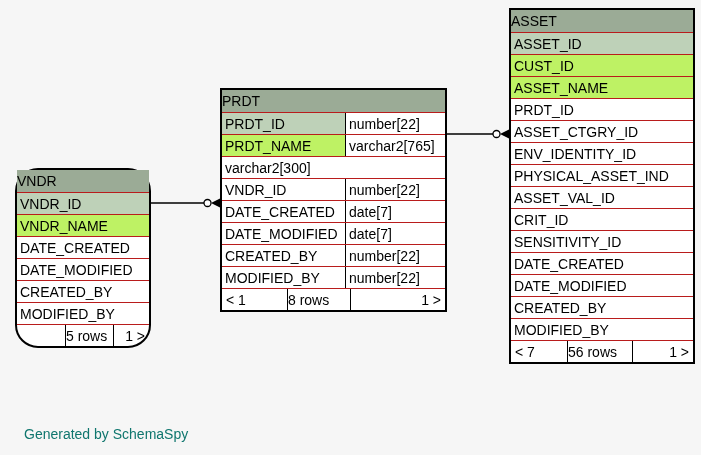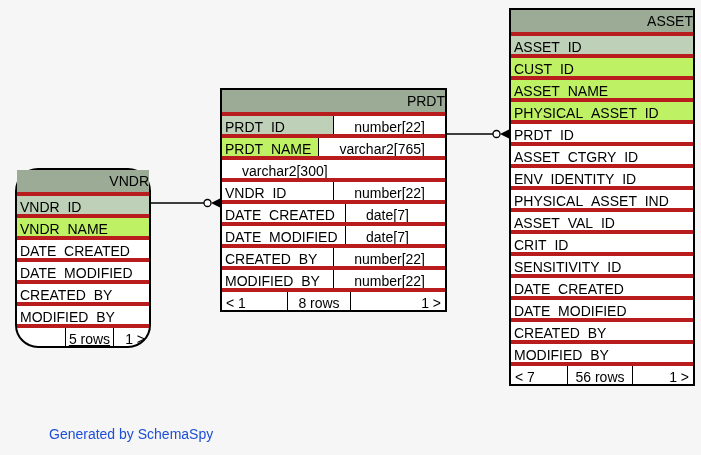--- a/index.html
+++ b/index.html
@@ -9,41 +9,41 @@
     font-family:"Liberation Sans", sans-serif;font-size:14px;
   }
   .table{
     position:absolute;background:#ffffff;
     border:2px solid #000;box-sizing:content-box;
   }
   .trow{
     height:22px;line-height:22px;white-space:nowrap;overflow:hidden;
     box-sizing:border-box;
   }
-  .trow + .trow{border-top:4px solid #b91c1c;}
+  .trow + .trow{border-top:1px solid #b91c1c;}
   .thead{
-    text-align:right;background:#9bab96;
+    text-align:left;background:#9bab96;
   }
   .pk{background:#bed1b8;}
   .ix{background:#bef264;}
   .nm{padding:0 3px;display:block;height:22px;box-sizing:border-box;}
   .cols{display:flex;}
   .cols .cname{
     width:124px;border-right:1px solid #000;padding:0 3px;
     box-sizing:border-box;height:22px;
   }
-  .cols .ctype{flex:1;padding:0 20px;box-sizing:border-box;height:21px;background:#fff;}
+  .cols .ctype{flex:1;padding:0 3px;box-sizing:border-box;height:21px;background:#fff;}
   .tfoot{display:flex;}
   .fcell{box-sizing:border-box;height:22px;line-height:22px;overflow:hidden;}
   .fcell + .fcell{border-left:1px solid #000;}
   .f-left{text-align:left;padding-left:4px;}
-  .f-center{text-align:center;}
+  .f-center{text-align:left;}
   .f-right{text-align:right;padding-right:4px;}
   #rel-overlay{position:absolute;left:0;top:0;pointer-events:none;}
-  #generated-note{position:absolute;left:24px;top:426px;color:#1d4ed8;margin-left:25px;}
+  #generated-note{position:absolute;left:24px;top:426px;color:#0f766e;}
 </style>
 </head>
 <body>
 
 <svg id="rel-overlay" width="701" height="455">
   <g>
     <line x1="151" y1="203" x2="204" y2="203" stroke="#000" stroke-width="1.3"></line>
     <circle cx="207.5" cy="203" r="3.5" fill="#ffffff" stroke="#000" stroke-width="1.3"></circle>
     <polygon points="220,198.5 220,207.5 211,203" fill="#000"></polygon>
   </g>
@@ -57,21 +57,21 @@
 <div class="table" style="left:15px;top:168px;width:132px;border-radius:23px;">
   <div class="trow thead">VNDR</div>
   <div class="trow pk nm">VNDR_ID</div>
   <div class="trow ix nm">VNDR_NAME</div>
   <div class="trow nm">DATE_CREATED</div>
   <div class="trow nm">DATE_MODIFIED</div>
   <div class="trow nm">CREATED_BY</div>
   <div class="trow nm">MODIFIED_BY</div>
   <div class="trow tfoot">
     <span class="fcell f-left" style="width:48px;"></span>
-    <span class="fcell f-center" style="width:48px;text-decoration:underline;">5 rows</span>
+    <span class="fcell f-center" style="width:48px;">5 rows</span>
     <span class="fcell f-right" style="width:36px;">1 &gt;</span>
   </div>
 </div>
 
 <div class="table" style="left:220px;top:88px;width:223px;">
   <div class="trow thead">PRDT</div>
   <div class="trow cols">
     <span class="cname pk">PRDT_ID</span>
     <span class="ctype">number[22]</span>
   </div>
@@ -107,21 +107,20 @@
     <span class="fcell f-center" style="width:63px;">8 rows</span>
     <span class="fcell f-right" style="width:95px;">1 &gt;</span>
   </div>
 </div>
 
 <div class="table" style="left:509px;top:8px;width:182px;">
   <div class="trow thead">ASSET</div>
   <div class="trow pk nm">ASSET_ID</div>
   <div class="trow ix nm">CUST_ID</div>
   <div class="trow ix nm">ASSET_NAME</div>
-  <div class="trow ix nm">PHYSICAL_ASSET_ID</div>
   <div class="trow nm">PRDT_ID</div>
   <div class="trow nm">ASSET_CTGRY_ID</div>
   <div class="trow nm">ENV_IDENTITY_ID</div>
   <div class="trow nm">PHYSICAL_ASSET_IND</div>
   <div class="trow nm">ASSET_VAL_ID</div>
   <div class="trow nm">CRIT_ID</div>
   <div class="trow nm">SENSITIVITY_ID</div>
   <div class="trow nm">DATE_CREATED</div>
   <div class="trow nm">DATE_MODIFIED</div>
   <div class="trow nm">CREATED_BY</div>

